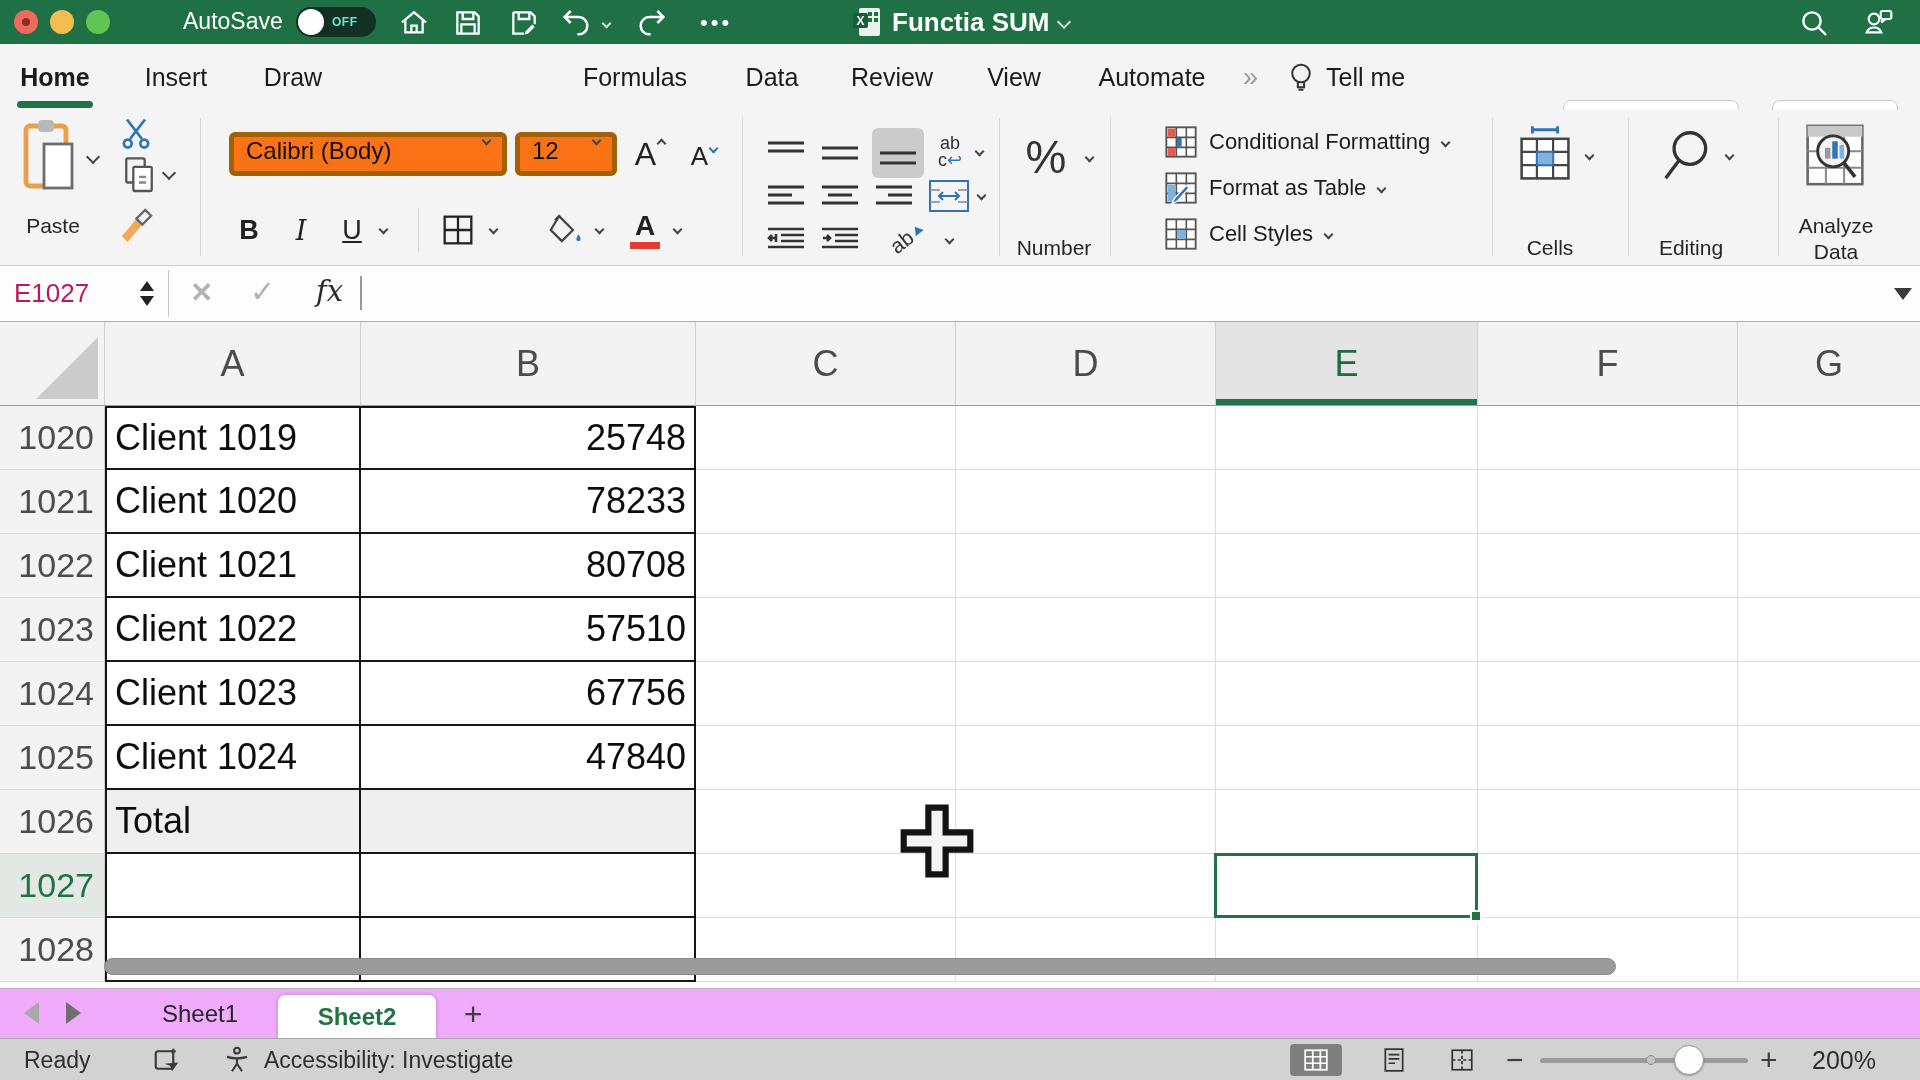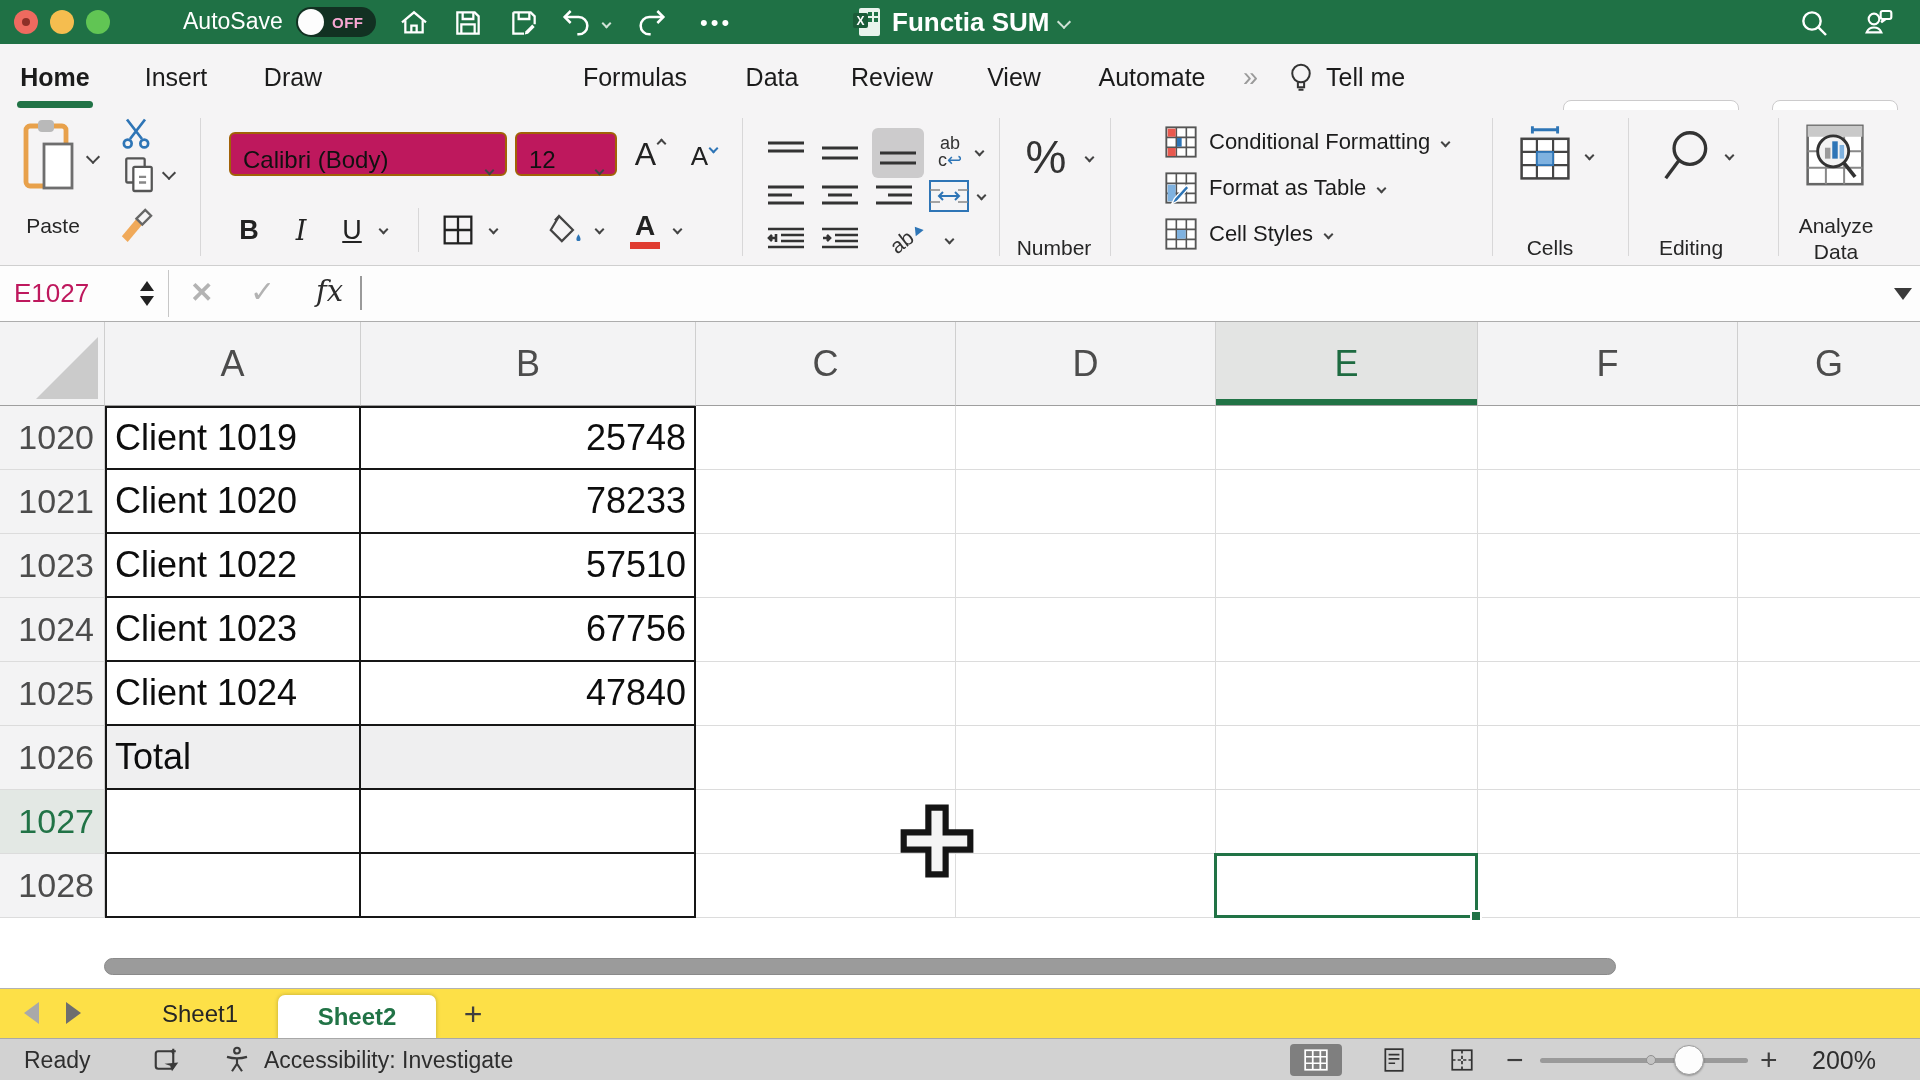--- a/index.html
+++ b/index.html
@@ -12,21 +12,21 @@
   
   .titlebar { position:absolute; left:0; top:0; width:1920px; height:44px; background:#1f7145; }
   .tlight { position:absolute; top:10px; width:24px; height:24px; border-radius:50%; }
   .tl-red { left:14px; background:#ee6a5f; }
   .tl-red::after { content:""; position:absolute; left:8px; top:8px; width:8px; height:8px; border-radius:50%; background:#8d2f27; }
   .tl-yellow { left:50px; background:#f5bd4f; }
   .tl-green { left:86px; background:#61c554; }
   .autosave-label { position:absolute; left:183px; top:8px; color:#fff; font-size:23px; }
   .toggle { position:absolute; left:296px; top:7px; width:80px; height:30px; border-radius:15px; background:#123122; display:flex; align-items:center; }
   .knob { width:26px; height:26px; border-radius:50%; background:#fdfdfd; margin-left:2px; }
-  .toggle-state { color:#f9a8d4; font-size:15px; font-weight:bold; margin-left:8px; letter-spacing:.5px; }
+  .toggle-state { color:#5eead4; font-size:12px; font-weight:bold; margin-left:8px; letter-spacing:.5px; }
   .tb-ico { position:absolute; top:7px; width:32px; height:32px; }
   .tb-ico svg { width:100%; height:100%; }
   .dots { color:#fff; font-size:22px; letter-spacing:3px; line-height:30px; }
   .title-group { position:absolute; left:852px; top:6px; display:flex; align-items:center; gap:10px; }
   .title-text { color:#fff; font-size:26px; font-weight:bold; }
   .chv { display:inline-block; width:10px; height:10px; border-right:2.5px solid #444; border-bottom:2.5px solid #444; transform:rotate(45deg); }
   .chv.w { border-color:#cfe3d6; }
   .chv.sm { width:7px; height:7px; border-width:2px; }
   
   .tabrow { position:absolute; left:0; top:44px; width:1920px; height:66px; background:#f5f4f5; }
@@ -36,21 +36,21 @@
   .overflow-chevrons { position:absolute; left:1243px; top:0; height:66px; display:flex; align-items:center; color:#9a9a9a; font-size:27px; }
   .bulb { position:absolute; left:1286px; top:17px; width:30px; height:34px; }
   .tellme { position:absolute; left:1326px; top:0; height:66px; display:flex; align-items:center; font-size:25px; color:#1b1b1b; }
   .pillbtn { position:absolute; top:56px; height:46px; background:#fff; border:1px solid #cccbcc; border-radius:8px; display:flex; align-items:center; justify-content:center; gap:9px; color:#217346; font-size:24px; font-weight:bold; }
   .btn-comments { left:1563px; width:176px; }
   .btn-share { left:1772px; width:126px; }
   
   .ribbon { position:absolute; left:0; top:110px; width:1920px; height:156px; background:#f5f4f5; border-bottom:1px solid #cfcfcf; }
   .rdiv { position:absolute; top:8px; width:1px; height:138px; background:#d8d7d8; }
   .rlabel { position:absolute; font-size:21px; color:#262626; text-align:center; }
-  .combo { position:absolute; background:#be185d; border:2px solid #a16207; border-radius:6px; display:flex; align-items:flex-end; font-size:24px; color:#111; padding:0 12px; justify-content:space-between; }
+  .combo { position:absolute; background:#f97316; border:5px solid #a16207; border-radius:6px; display:flex; align-items:flex-start; font-size:24px; color:#111; padding:0 12px; justify-content:space-between; }
   .btnicon { position:absolute; display:flex; align-items:center; justify-content:center; }
   .biu { font-size:27px; color:#222; }
   .styles-row { position:absolute; display:flex; align-items:center; gap:12px; font-size:22px; color:#1c1c1c; }
   
   .fbar { position:absolute; left:0; top:266px; width:1920px; height:56px; background:#fdfdfd; border-bottom:1px solid #adadad; }
   .namebox { position:absolute; left:0; top:0; width:168px; height:55px; display:flex; align-items:center; }
   .namebox-text { font-size:26px; color:#be185d; margin-left:14px; flex:1; }
   .stepper { display:flex; flex-direction:column; gap:5px; margin-right:14px; }
   .tri-up { width:0; height:0; border-left:7px solid transparent; border-right:7px solid transparent; border-bottom:10px solid #222; }
   .tri-dn { width:0; height:0; border-left:7px solid transparent; border-right:7px solid transparent; border-top:10px solid #222; }
@@ -77,21 +77,21 @@
   .tbA { border-left:2px solid #161616; border-right:2px solid #161616; border-bottom:2px solid #161616; }
   .tbB { border-right:2px solid #161616; border-bottom:2px solid #161616; }
   .tbTop { border-top:2px solid #161616; }
   .fillg { background:#efeff0; }
   .c.last { border-right:none; }
   .selbox { position:absolute; left:1214px; top:531px; width:264px; height:65px; border:3.5px solid #217346; background:transparent; }
   .fillhandle { position:absolute; right:-7px; bottom:-7px; width:12px; height:12px; background:#217346; border:2px solid #fff; }
   .hscroll { position:absolute; left:104px; top:636px; width:1512px; height:17px; border-radius:9px; background:#9b9b9b; border:1px solid #8a8a8a; }
   .crosshair { position:absolute; left:900px; top:482px; width:74px; height:74px; }
   
-  .sheettabs { position:absolute; left:0; top:988px; width:1920px; height:50px; background:#fde047; border-top:1px solid #b2b2b2; }
+  .sheettabs { position:absolute; left:0; top:988px; width:1920px; height:50px; background:#f0abfc; border-top:1px solid #b2b2b2; }
   .nav-arrow { position:absolute; top:13px; width:0; height:0; }
   .nav-left { left:24px; border-top:11px solid transparent; border-bottom:11px solid transparent; border-right:15px solid #a9a9a9; }
   .nav-right { left:66px; border-top:11px solid transparent; border-bottom:11px solid transparent; border-left:15px solid #6e6e6e; }
   .stab { position:absolute; top:0; height:50px; display:flex; align-items:center; justify-content:center; font-size:24px; color:#262626; }
   .stab-1 { left:150px; width:100px; }
   .stab-active { left:278px; width:158px; top:6px; height:44px; background:#fff; border-radius:7px 7px 0 0; box-shadow:0 0 4px rgba(0,0,0,.25); color:#217346; font-weight:bold; }
   .addsheet { position:absolute; left:455px; top:0; height:50px; width:36px; display:flex; align-items:center; justify-content:center; font-size:32px; color:#3f3f3f; }
   
   .statusbar { position:absolute; left:0; top:1038px; width:1920px; height:42px; background:#d2d2d2; border-top:1px solid #a8a8a8; font-size:23px; color:#2e2e2e; }
   .sb-item { position:absolute; top:0; height:42px; display:flex; align-items:center; }
@@ -487,20 +487,30 @@
       <div class="rh">1021</div>
       <div class="c w-a txt tbA">Client 1020</div>
       <div class="c w-b num tbB">78233</div>
       <div class="c w-c"></div>
         <div class="c w-d"></div>
         <div class="c w-e"></div>
         <div class="c w-f"></div>
         <div class="c w-g last"></div>
     </div>
     <div class="grow">
+      <div class="rh">1022</div>
+      <div class="c w-a txt tbA">Client 1021</div>
+      <div class="c w-b num tbB">80708</div>
+      <div class="c w-c"></div>
+        <div class="c w-d"></div>
+        <div class="c w-e"></div>
+        <div class="c w-f"></div>
+        <div class="c w-g last"></div>
+    </div>
+    <div class="grow">
       <div class="rh">1023</div>
       <div class="c w-a txt tbA">Client 1022</div>
       <div class="c w-b num tbB">57510</div>
       <div class="c w-c"></div>
         <div class="c w-d"></div>
         <div class="c w-e"></div>
         <div class="c w-f"></div>
         <div class="c w-g last"></div>
     </div>
     <div class="grow">

